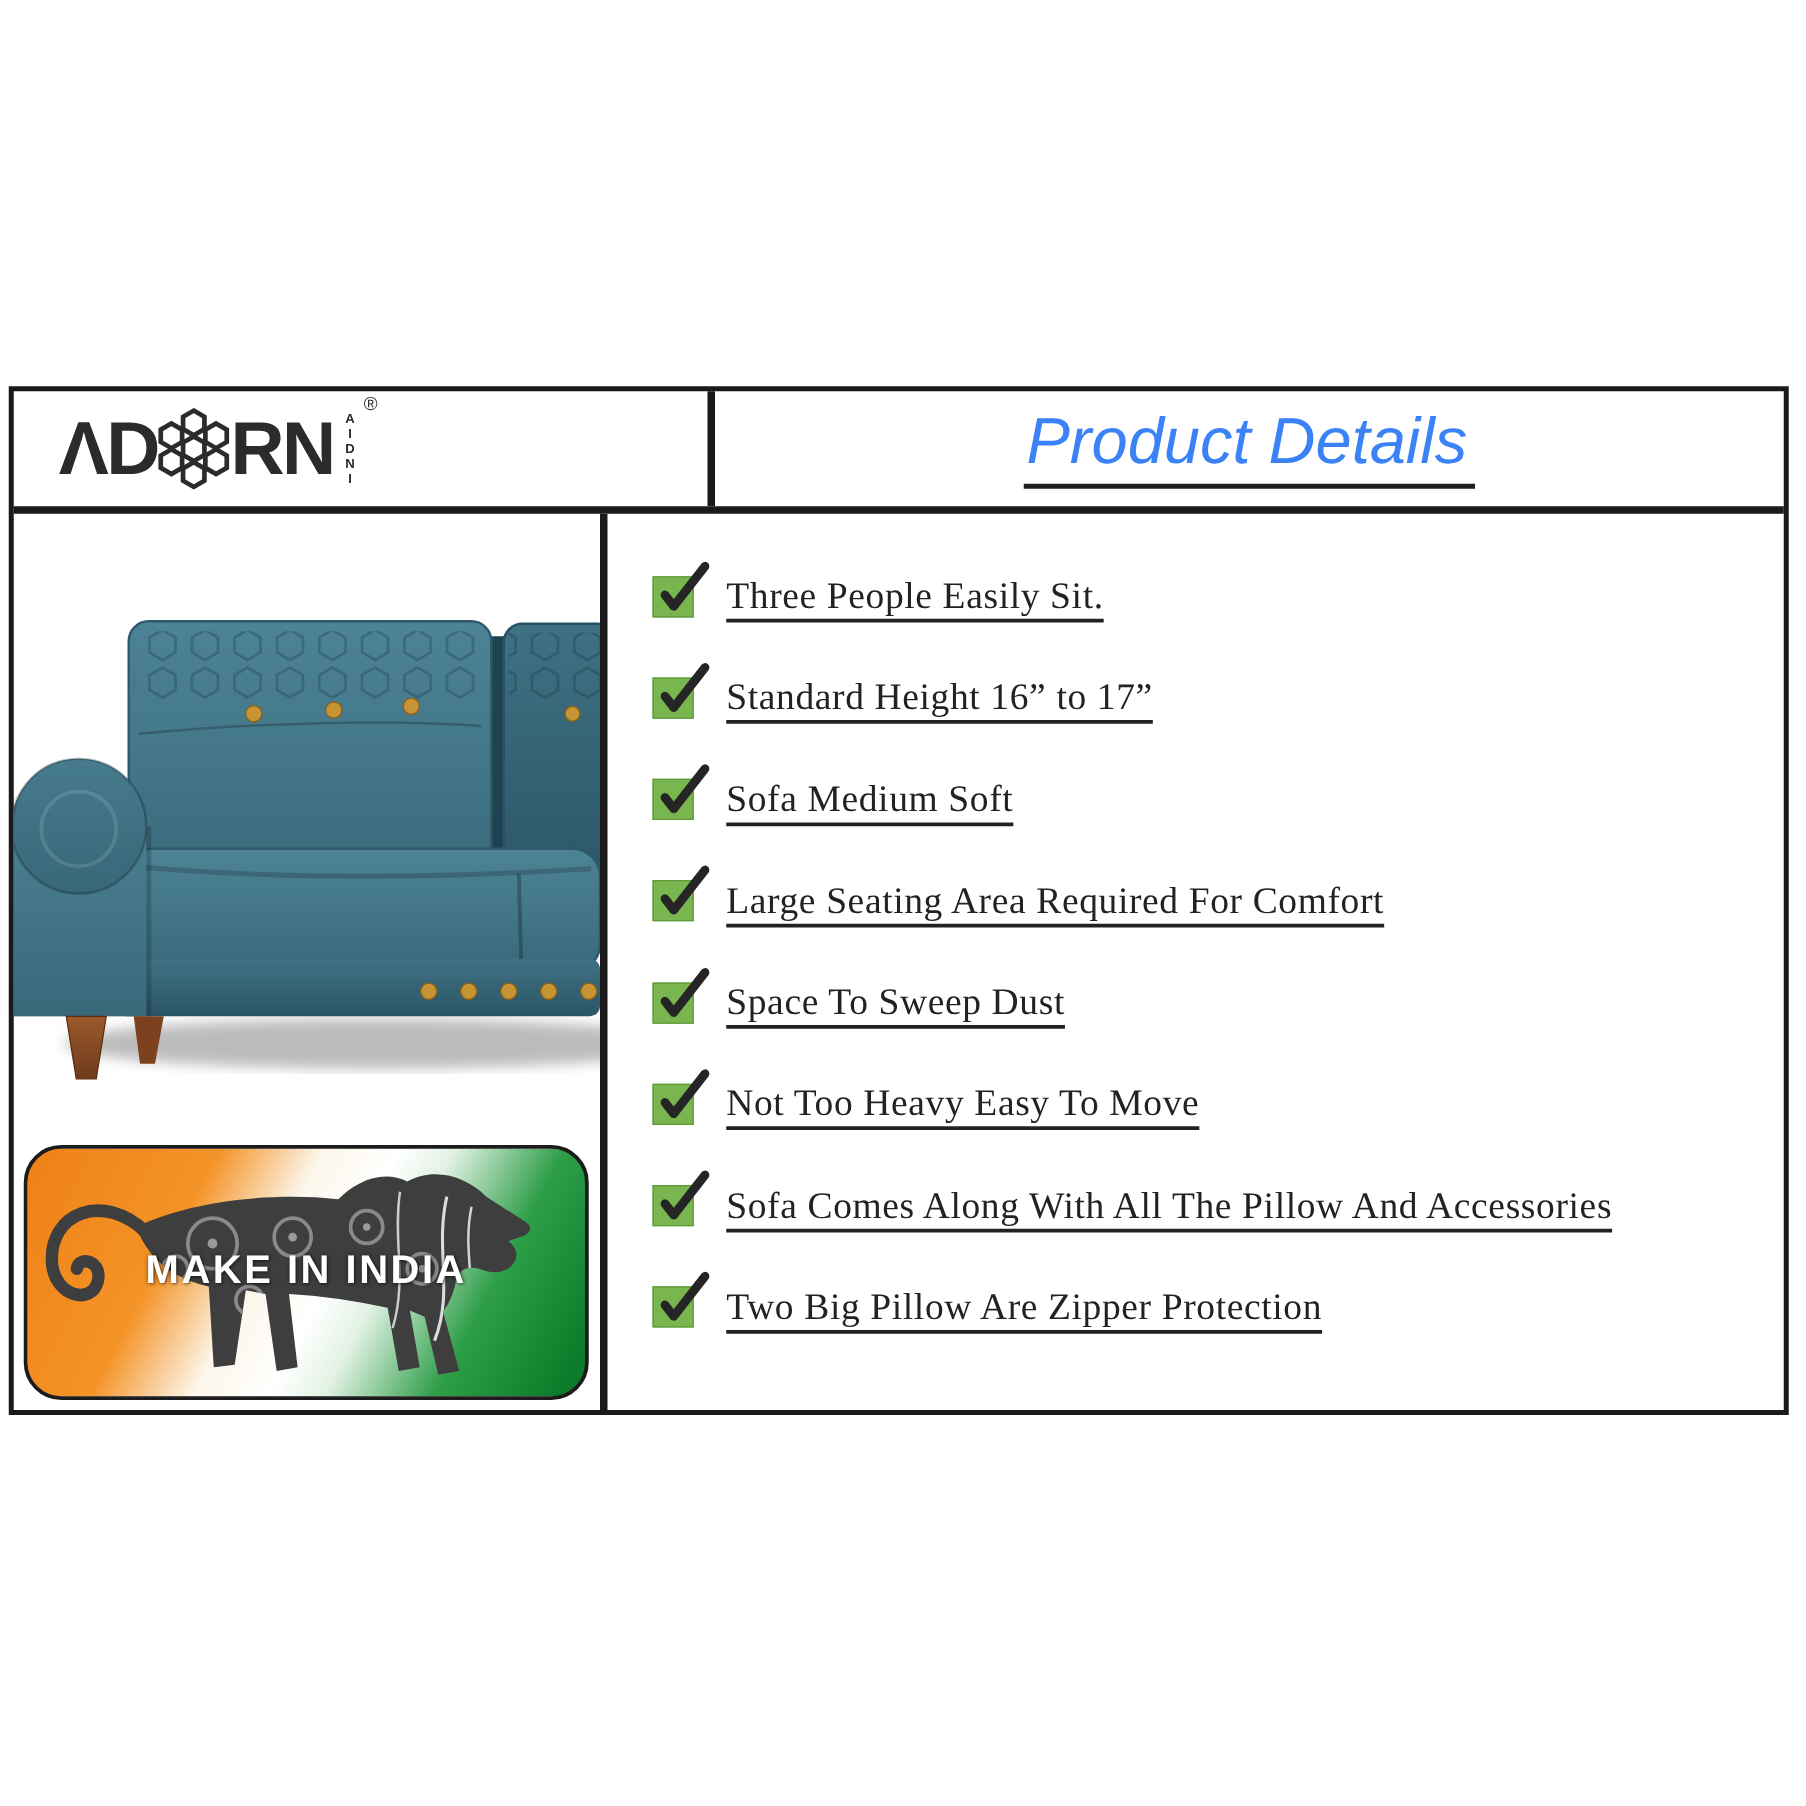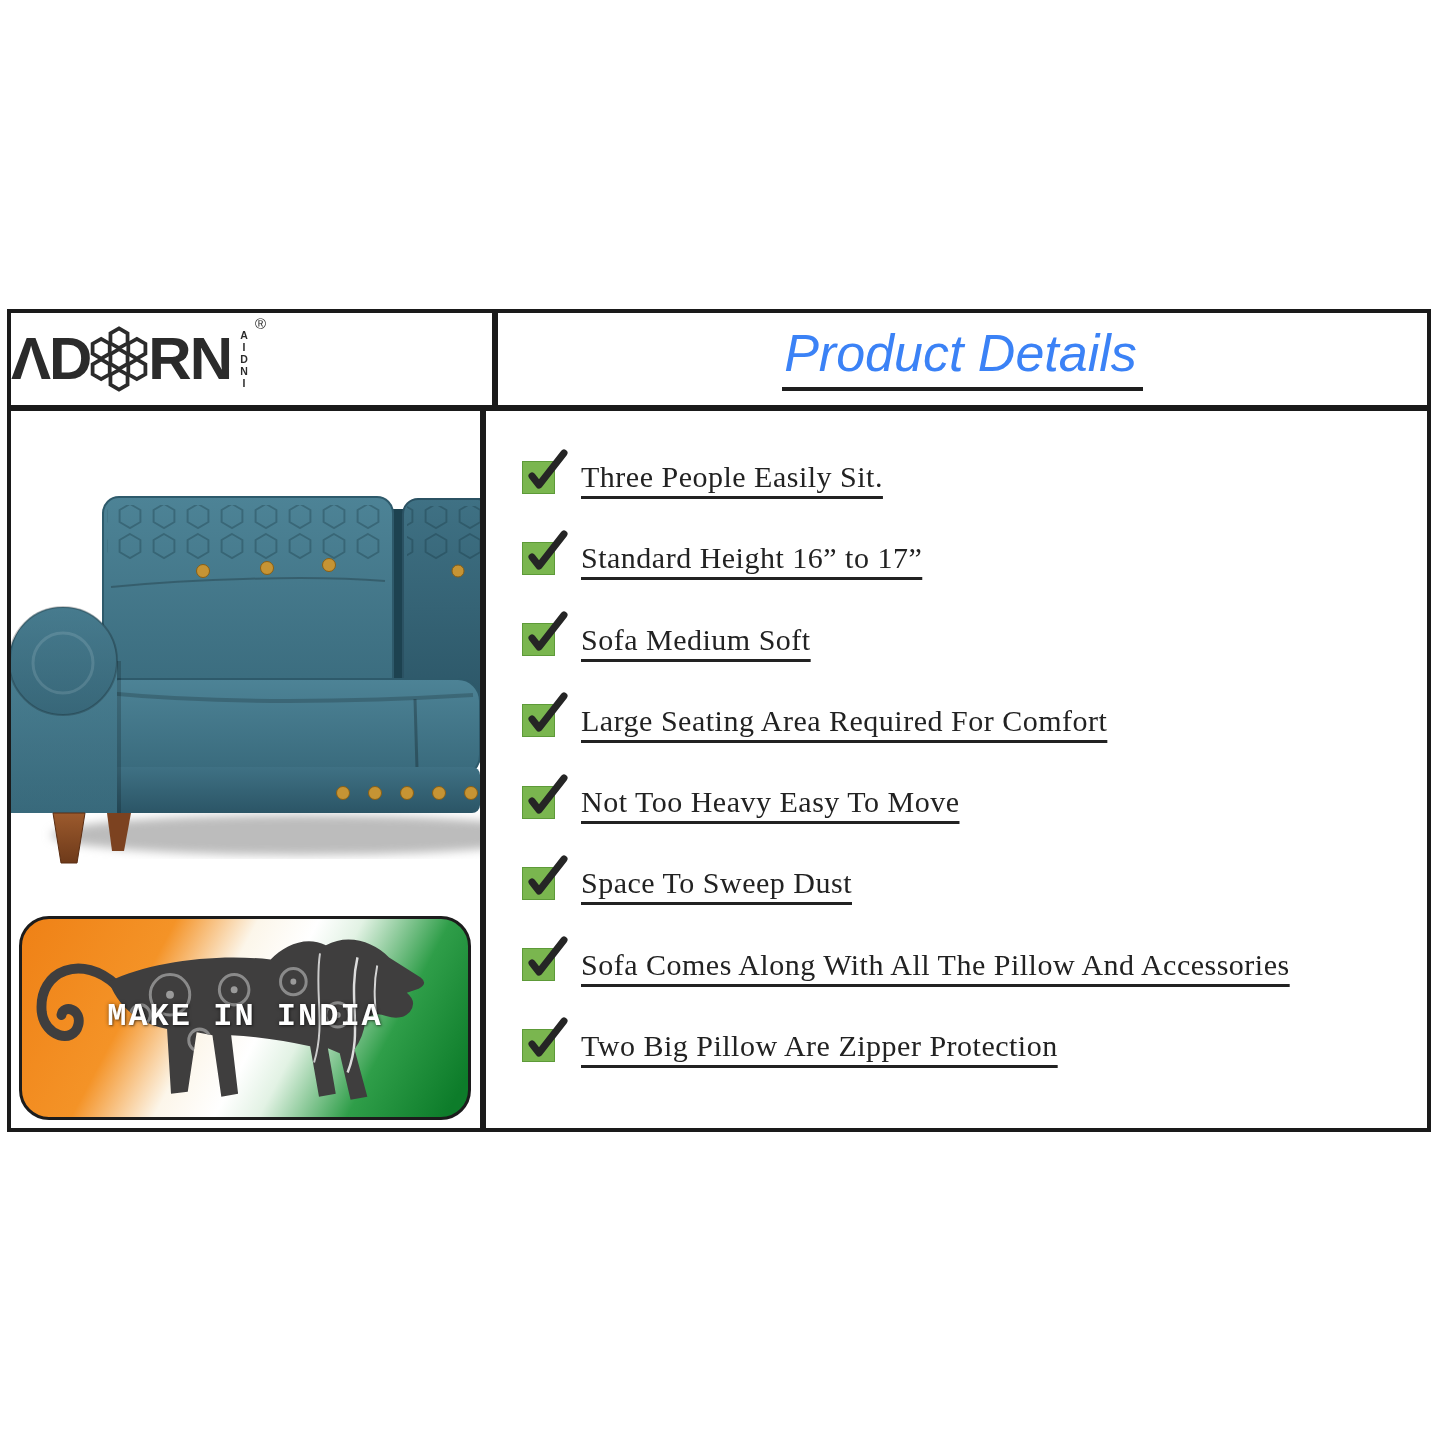--- a/index.html
+++ b/index.html
@@ -1,38 +1,38 @@
 <!DOCTYPE html>
 <html><head>
 <meta charset="utf-8">
 <style>
   html,body{margin:0;padding:0;background:#ffffff;}
   body{width:1445px;height:1445px;position:relative;font-family:"Liberation Sans","DejaVu Sans",sans-serif;}
 
   .frame{position:absolute;left:7px;top:309px;width:1424px;height:823px;border:4px solid #1a1a1a;box-sizing:border-box;background:#fff;display:flex;flex-direction:column;}
   .header-row{display:flex;height:98px;flex-shrink:0;border-bottom:6px solid #1a1a1a;box-sizing:border-box;}
-  .brand-cell{width:487px;flex-shrink:0;border-right:6px solid #1a1a1a;box-sizing:border-box;display:flex;align-items:center;}
+  .brand-cell{width:561px;flex-shrink:0;border-right:6px solid #1a1a1a;box-sizing:border-box;display:flex;align-items:center;padding-left:36px;}
   .title-cell{flex:1;display:flex;align-items:center;justify-content:center;}
   .page-title{font-size:52px;font-style:italic;font-weight:500;color:#3b82f6;border-bottom:4px solid #1e1e1e;padding:0 6px 8px 2px;line-height:1;}
 
   
   .adorn-logo{display:flex;align-items:center;}
   .adorn-text{font-size:60px;font-weight:700;color:#2b2b2b;letter-spacing:-2px;line-height:1;}
   .hex-cluster{width:62px;height:68px;margin:0 -2px;}
   .india-col{position:relative;display:flex;flex-direction:column;align-items:center;margin-left:6px;width:14px;}
   .india-col .letter{font-size:10.5px;font-weight:700;color:#2b2b2b;line-height:1.15;}
   .reg-mark{position:absolute;top:-14px;right:-15px;font-size:15px;color:#2b2b2b;font-weight:400;}
   .tagline{margin-left:22px;text-align:center;color:#2ba6df;font-weight:700;font-size:33px;line-height:1.12;letter-spacing:.5px;}
 
   
   .body-row{display:flex;flex:1;min-height:0;}
   .left-col{width:475px;flex-shrink:0;border-right:6px solid #1a1a1a;box-sizing:border-box;position:relative;overflow:hidden;}
   .sofa-photo{position:absolute;left:0;top:0;width:469px;height:456px;}
   .mii-box{position:absolute;left:8px;right:9px;bottom:8px;height:198px;border:3px solid #1c1c1c;border-radius:30px;overflow:hidden;
-    background:linear-gradient(118deg,#ef8116 0%,#f49327 28%,#fcf6ea 43%,#ffffff 54%,#e2f2e4 62%,#2f9e49 78%,#0d7c2a 96%);font-family:Liberation Mono, monospace;}
+    background:linear-gradient(118deg,#ef8116 0%,#f49327 28%,#fcf6ea 43%,#ffffff 54%,#e2f2e4 62%,#2f9e49 78%,#0d7c2a 96%);}
   .mii-lion{position:absolute;left:0;top:0;width:100%;height:100%;}
   .mii-text{position:absolute;left:50%;top:49%;transform:translate(-50%,-50%);color:#ffffff;font-weight:800;font-size:32px;letter-spacing:2px;white-space:nowrap;text-shadow:0 0 4px rgba(0,0,0,.45),1px 1px 2px rgba(0,0,0,.4);}
 
   
   .right-col{flex:1;display:flex;flex-direction:column;justify-content:space-evenly;padding:2px 30px 18px 36px;box-sizing:border-box;}
   .item{display:flex;align-items:center;gap:26px;text-align:right;}
   .check{position:relative;width:33px;height:33px;background:#7ab64f;border:1px solid #5d9a38;box-sizing:border-box;flex-shrink:0;}
   .check svg{position:absolute;left:1px;top:-12px;width:44px;height:46px;overflow:visible;}
   .item-text{font-family:"Liberation Serif","DejaVu Serif",serif;font-size:30px;color:#222222;letter-spacing:.5px;
     text-decoration:underline;text-decoration-thickness:2.5px;text-underline-offset:9px;text-decoration-skip-ink:none;white-space:nowrap;}
@@ -201,29 +201,29 @@
             </svg>
           </span>
         <span class="item-text">Large Seating Area Required For Comfort</span>
       </div>
       <div class="item">
         <span class="check">
             <svg viewBox="0 0 44 46">
               <polyline points="8,26 15,35 40,3" fill="none" stroke="#252525" stroke-width="7" stroke-linecap="round" stroke-linejoin="round"></polyline>
             </svg>
           </span>
+        <span class="item-text">Space To Sweep Dust</span>
+      </div>
+      <div class="item">
+        <span class="check">
+            <svg viewBox="0 0 44 46">
+              <polyline points="8,26 15,35 40,3" fill="none" stroke="#252525" stroke-width="7" stroke-linecap="round" stroke-linejoin="round"></polyline>
+            </svg>
+          </span>
         <span class="item-text">Not Too Heavy Easy To Move</span>
-      </div>
-      <div class="item">
-        <span class="check">
-            <svg viewBox="0 0 44 46">
-              <polyline points="8,26 15,35 40,3" fill="none" stroke="#252525" stroke-width="7" stroke-linecap="round" stroke-linejoin="round"></polyline>
-            </svg>
-          </span>
-        <span class="item-text">Space To Sweep Dust</span>
       </div>
       <div class="item">
         <span class="check">
             <svg viewBox="0 0 44 46">
               <polyline points="8,26 15,35 40,3" fill="none" stroke="#252525" stroke-width="7" stroke-linecap="round" stroke-linejoin="round"></polyline>
             </svg>
           </span>
         <span class="item-text">Sofa Comes Along With All The Pillow And Accessories</span>
       </div>
       <div class="item">

